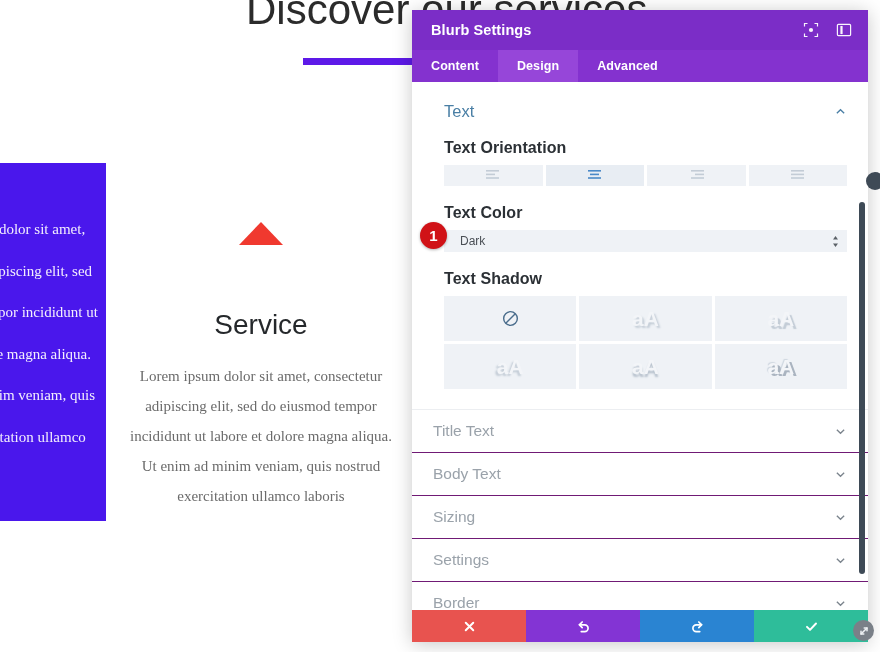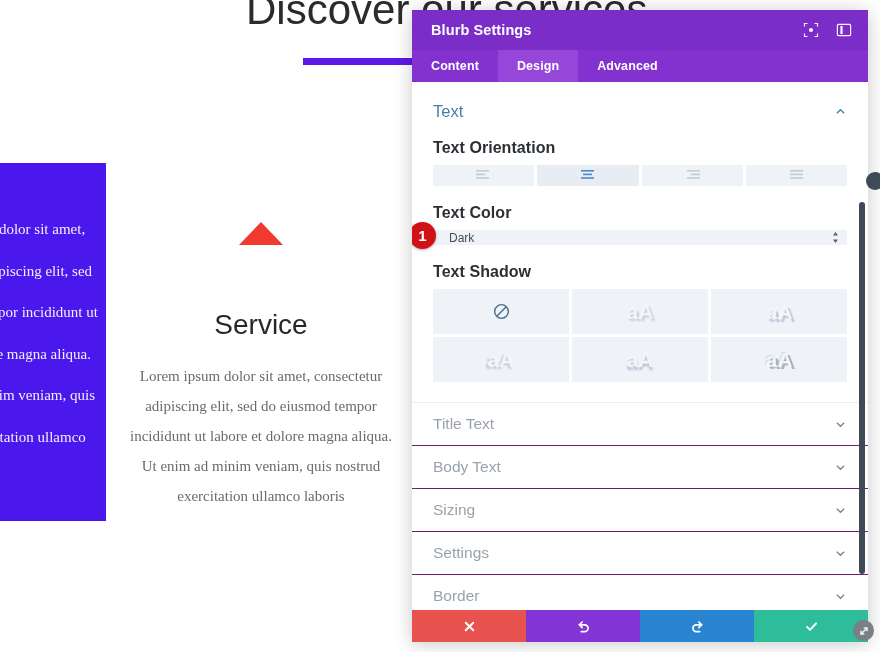--- a/index.html
+++ b/index.html
@@ -79,21 +79,21 @@
   .tabs { height:32px; background:#8432cf; display:flex; flex:none; }
   .tab {
     padding:0 19px; height:32px; line-height:32px;
     color:#fff; font-size:12.5px; font-weight:bold;
     cursor:pointer; letter-spacing:.1px;
   }
   .tab.active { background:#9646d9; }
 
   .modal-body { flex:1; overflow:hidden; position:relative; background:#fff; }
 
-  .section-open { padding:20px 21px 0 21px; }
+  .section-open { padding:20px 21px 0 32px; }
   .section-open-head {
     display:flex; align-items:center; justify-content:space-between;
     padding-bottom:18px;
   }
   .section-open-title { font-size:16.5px; color:#4a7fa5; font-weight:400; }
   .chev { width:13px; height:13px; color:#4a7fa5; }
 
   .field-label {
     font-size:16px; color:#2b3035; font-weight:bold;
     margin-bottom:8px; letter-spacing:.05px;
@@ -105,21 +105,21 @@
     display:flex; align-items:center; justify-content:center;
     cursor:pointer;
   }
   .orient-btn.sel { background:#e8edf3; }
   .al { display:block; }
   .al rect { fill:#c3ccd6; }
   .orient-btn.sel .al rect { fill:#4a89c8; }
 
   .select-wrap { position:relative; margin-bottom:18px; }
   .select-box {
-    height:15px; background:#eff2f6; border:none;
+    height:22px; background:#eff2f6; border:none;
     display:flex; align-items:center; justify-content:space-between;
     padding:0 7px 0 16px; font-size:12px; color:#4a4f55;
     cursor:pointer; width:100%;
   }
   .spin { width:9px; height:13px; }
   .badge-1 {
     position:absolute; left:-24px; top:-8px;
     width:27px; height:27px; border-radius:50%;
     background:#d01217; color:#fff;
     display:flex; align-items:center; justify-content:center;

